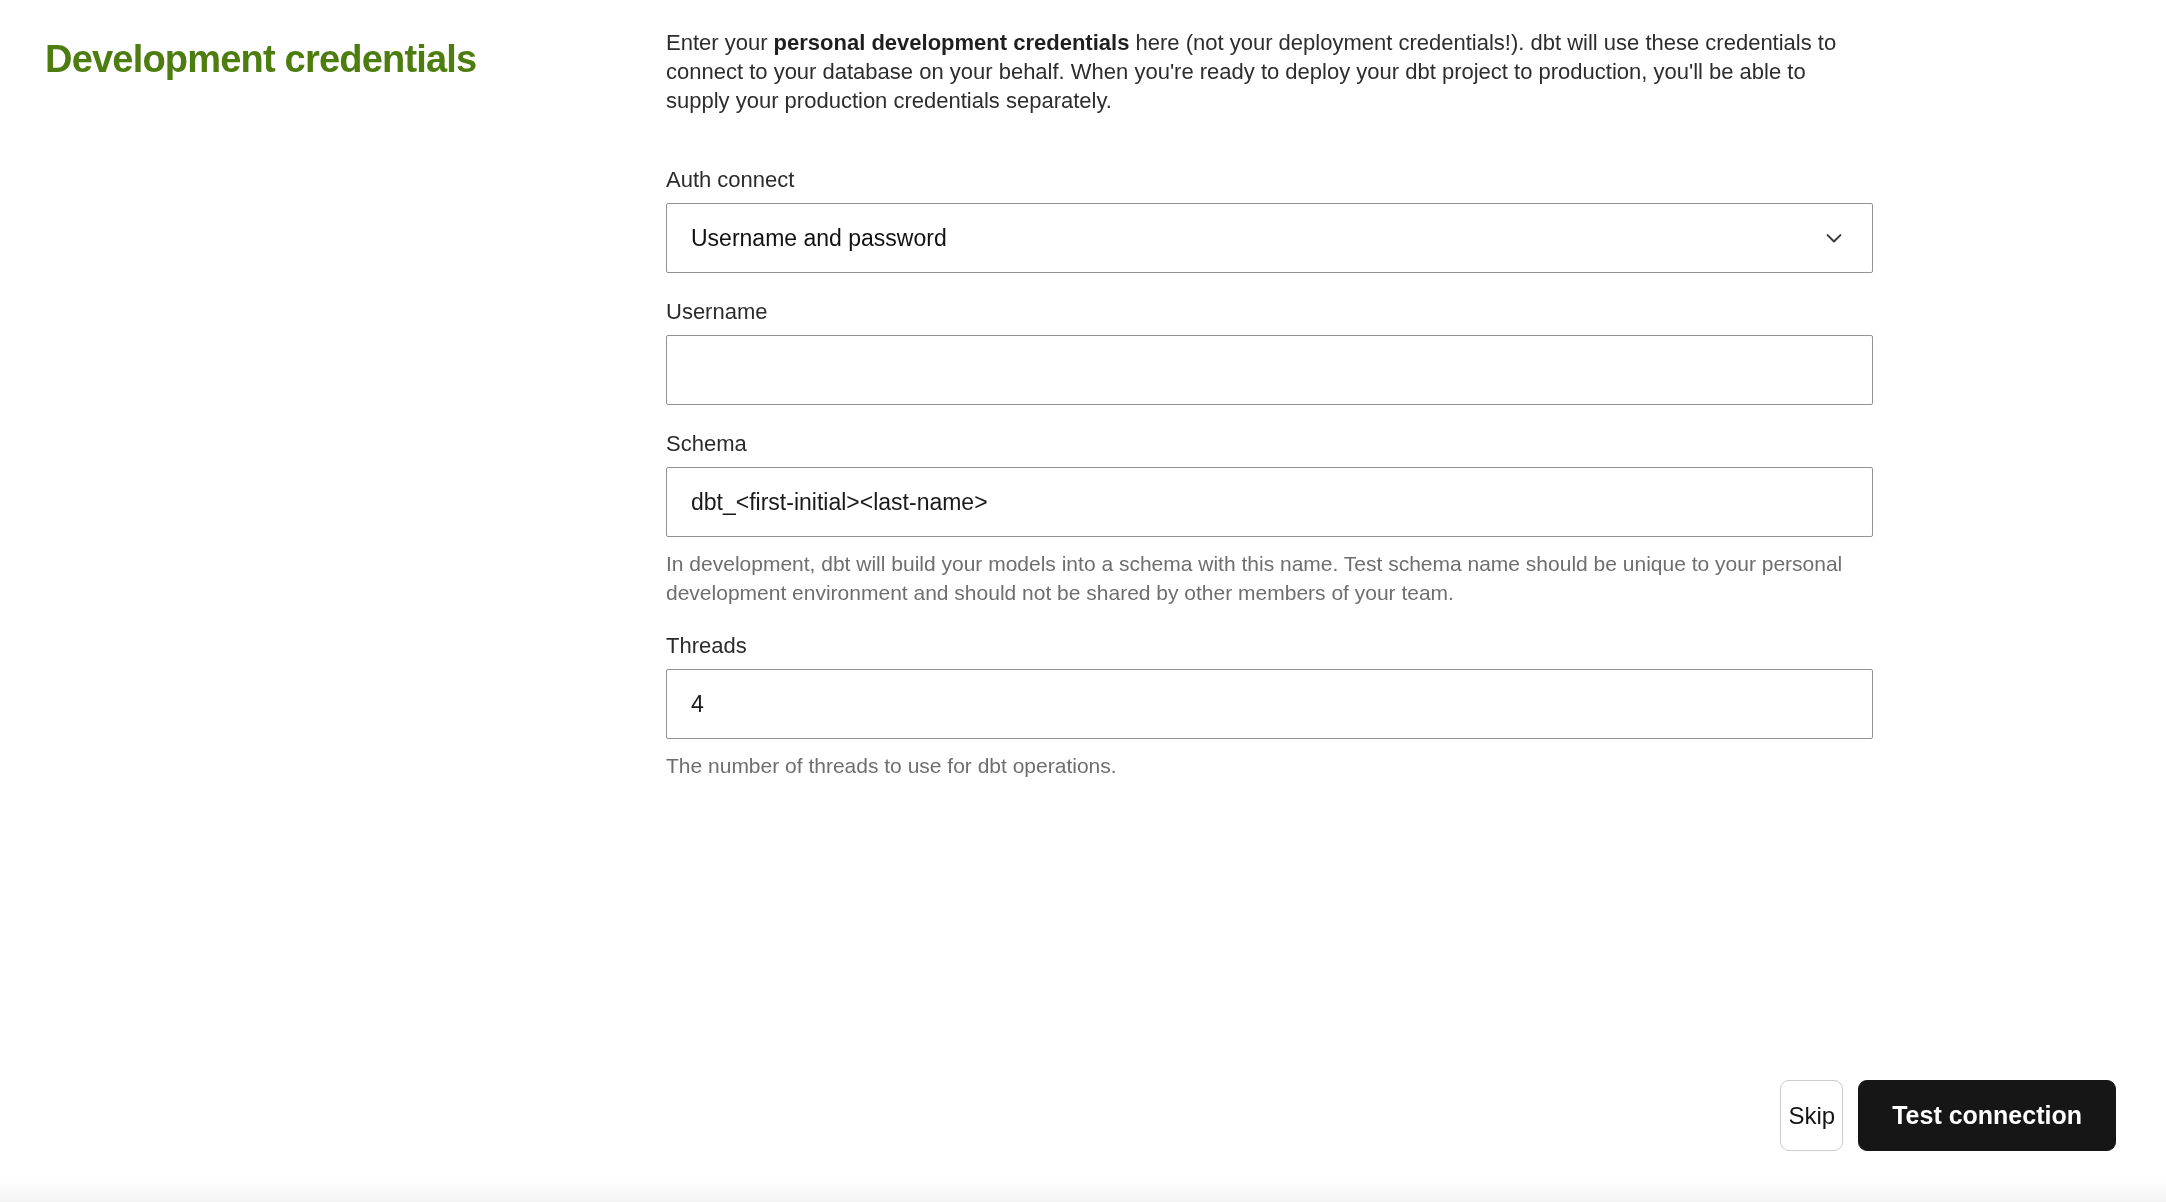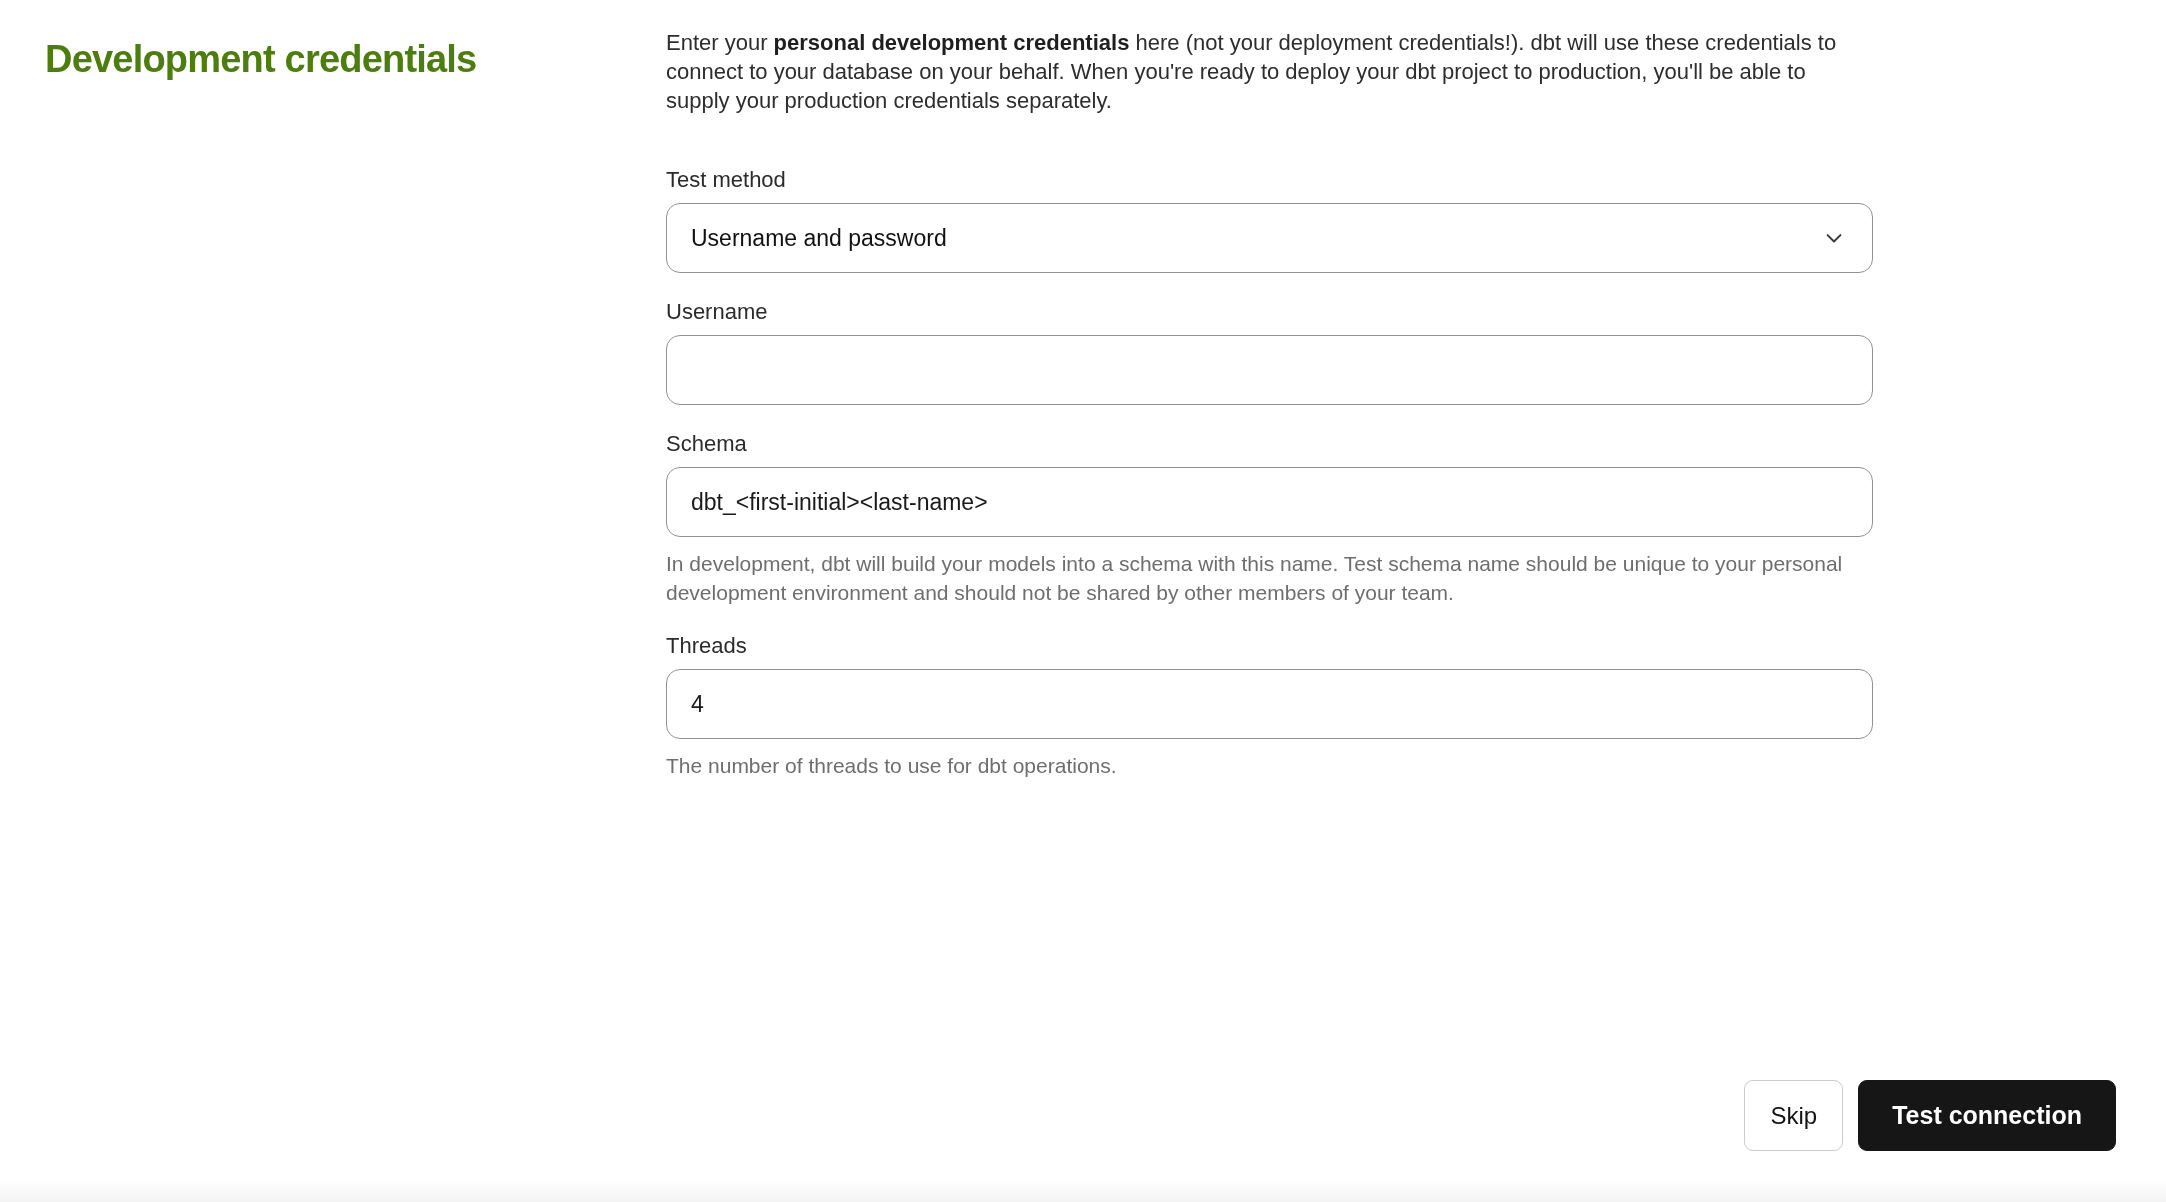--- a/index.html
+++ b/index.html
@@ -36,21 +36,21 @@
     display: block;
     font-size: 22px;
     line-height: 26px;
     color: #2b2b2b;
     margin-bottom: 10px;
   }
   .control {
     width: 100%;
     height: 70px;
     border: 1.5px solid #929292;
-    border-radius: 14px;
+    border-radius: 2px;
     background: #ffffff;
     padding: 0 24px;
     font-family: "Liberation Sans", sans-serif;
     font-size: 23px;
     color: #1a1a1a;
     outline: none;
     display: block;
   }
   .select-control {
     display: flex;
@@ -81,21 +81,21 @@
     display: flex;
     align-items: center;
     justify-content: center;
   }
   .btn-secondary {
     background: #ffffff;
     border: 1.5px solid #cbcbcb;
     color: #141414;
     font-size: 24px;
     font-weight: 500;
-    padding: 0 25px;
+    padding: 0 7px;
   }
   .btn-primary {
     background: #161616;
     border: 1.5px solid #161616;
     color: #ffffff;
     font-size: 25px;
     font-weight: 600;
     padding: 0 33px;
   }
   .bottom-band {
@@ -108,21 +108,21 @@
 </head>
 <body>
 
 <h1 class="page-title">Development credentials</h1>
 
 <div class="form-col">
 
   <p class="intro"><span>Enter your </span><b>personal development credentials</b><span> here (not your deployment credentials!). dbt will use these credentials to connect to your database on your behalf. When you're ready to deploy your dbt project to production, you'll be able to supply your production credentials separately.</span></p>
 
   <div class="field">
-    <label class="field-label">Test method</label>
+    <label class="field-label">Auth connect</label>
     <div class="control select-control">
       <span class="select-value">Username and password</span>
       <span class="chevron">
         <svg width="28" height="28" viewBox="0 0 24 24">
             <polyline points="6.5 9.5 12 15 17.5 9.5" fill="none" stroke="#3a3a3a" stroke-width="1.7" stroke-linecap="round" stroke-linejoin="round"></polyline>
           </svg>
       </span>
     </div>
   </div>
 

